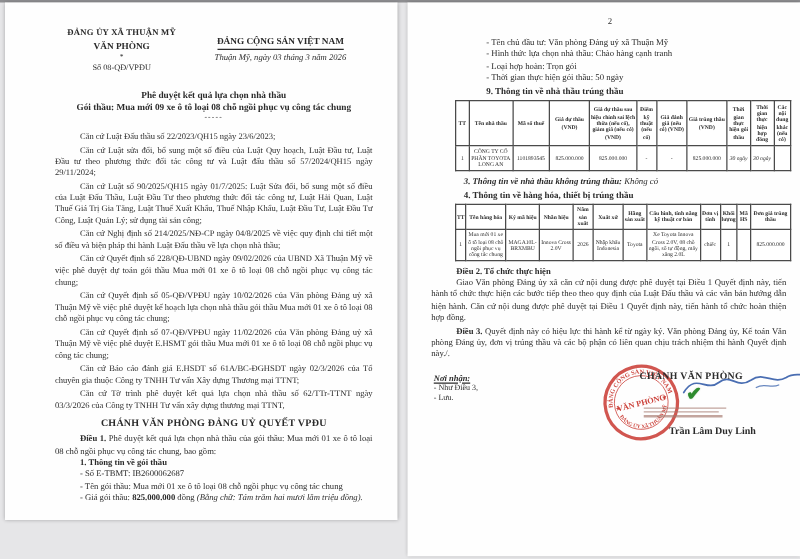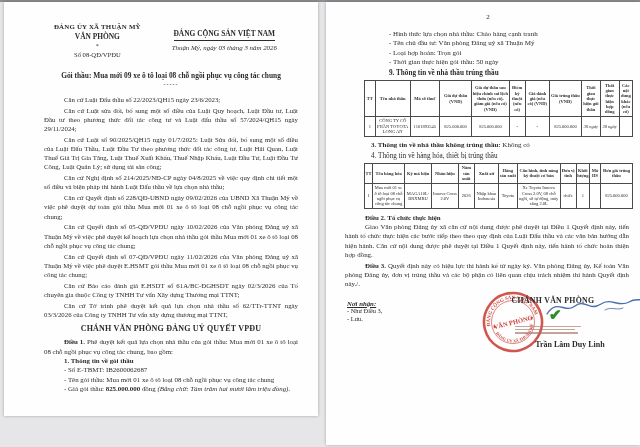--- a/index.html
+++ b/index.html
@@ -43,22 +43,22 @@
   .article { font-size:6.9px; line-height:9.2px; text-align:justify; text-indent:20px; }
   .p1-line { font-size:6.9px; line-height:9.6px; margin-left:20px; }
   .bold { font-weight:bold; }
   .italic { font-style:italic; }
 
   
   .pagenum { text-align:center; font-size:7px; margin-bottom:9px; }
   .p2-bullets div { font-size:7px; line-height:9.3px; }
   .p2-bullets { margin-left:44px; }
   .p2-sec { font-weight:bold; font-size:7.2px; margin:2px 0 0 44px; }
-  .p2-sec3 { font-size:7px; margin:4px 0 0 26px; }
-  .p2-sec4 { font-weight:normal; font-size:7.2px; margin:3px 0 0 26px; }
+  .p2-sec3 { font-size:7px; margin:4px 0 0 26px;font-style:italic; }
+  .p2-sec4 { font-weight:bold; font-size:7.2px; margin:3px 0 0 26px; }
 
   table { border-collapse:collapse; table-layout:fixed; margin:3px 0 0 19px; width:269px; background:#fff; }
   th, td {
     border:.6px solid #4a4a4a;
     font-size:4.5px; line-height:1.18; text-align:center; vertical-align:middle;
     padding:1.5px .5px; word-wrap:break-word; overflow:hidden;
   }
   th { font-weight:bold; }
   #table1 td:nth-child(9), #table1 td:nth-child(10) { font-style:italic; }
 
@@ -102,20 +102,21 @@
       <div class="star">*</div>
       <div class="docnum">Số 08-QĐ/VPĐU</div>
     </div>
     <div class="hdr-right">
       <span class="motto">ĐẢNG CỘNG SẢN VIỆT NAM</span>
       <div class="placedate">Thuận Mỹ, ngày 03 tháng 3 năm 2026</div>
     </div>
   </div>
 
   <div class="titleblock">
+    <div class="subtitle">Phê duyệt kết quả lựa chọn nhà thầu</div>
     <div class="subtitle">Gói thầu: Mua mới 09 xe ô tô loại 08 chỗ ngồi phục vụ công tác chung</div>
     <div class="sep">-----</div>
   </div>
 
   <div class="recitals">
       <div class="recital">Căn cứ Luật Đấu thầu số 22/2023/QH15 ngày 23/6/2023;</div>
       <div class="recital">Căn cứ Luật sửa đổi, bổ sung một số điều của Luật Quy hoạch, Luật Đầu tư, Luật Đầu tư theo phương thức đối tác công tư và Luật đấu thầu số 57/2024/QH15 ngày 29/11/2024;</div>
       <div class="recital">Căn cứ Luật số 90/2025/QH15 ngày 01/7/2025: Luật Sửa đổi, bổ sung một số điều của Luật Đấu Thầu, Luật Đầu Tư theo phương thức đối tác công tư, Luật Hải Quan, Luật Thuế Giá Trị Gia Tăng, Luật Thuế Xuất Khẩu, Thuế Nhập Khẩu, Luật Đầu Tư, Luật Đầu Tư Công, Luật Quản Lý; sử dụng tài sản công;</div>
       <div class="recital">Căn cứ Nghị định số 214/2025/NĐ-CP ngày 04/8/2025 về việc quy định chi tiết một số điều và biện pháp thi hành Luật Đấu thầu về lựa chọn nhà thầu;</div>
       <div class="recital">Căn cứ Quyết định số 228/QĐ-UBND ngày 09/02/2026 của UBND Xã Thuận Mỹ về việc phê duyệt dự toán gói thầu Mua mới 01 xe ô tô loại 08 chỗ ngồi phục vụ công tác chung;</div>
@@ -132,22 +133,22 @@
   <div class="p1-line bold">1. Thông tin về gói thầu</div>
   <div class="p1-line">- Số E-TBMT: IB2600062687</div>
   <div class="p1-line">- Tên gói thầu: Mua mới 01 xe ô tô loại 08 chỗ ngồi phục vụ công tác chung</div>
   <div class="p1-line"><span>- Giá gói thầu: </span><span class="bold">825.000.000</span><span> đồng </span><span class="italic">(Bằng chữ: Tám trăm hai mươi lăm triệu đồng).</span></div>
 </div>
 
 <div class="page page2">
   <div class="pagenum">2</div>
 
   <div class="p2-bullets">
+      <div>- Tên chủ đầu tư: Văn phòng Đảng uỷ xã Thuận Mỹ</div>
       <div>- Hình thức lựa chọn nhà thầu: Chào hàng cạnh tranh</div>
-      <div>- Tên chủ đầu tư: Văn phòng Đảng uỷ xã Thuận Mỹ</div>
       <div>- Loại hợp hoàn: Trọn gói</div>
       <div>- Thời gian thực hiện gói thầu: 50 ngày</div>
     </div>
 
   <div class="p2-sec">9. Thông tin về nhà thầu trúng thầu</div>
 
   <table id="table1">
       <colgroup>
         <col style="width: 4%;">
         <col style="width: 13%;">

